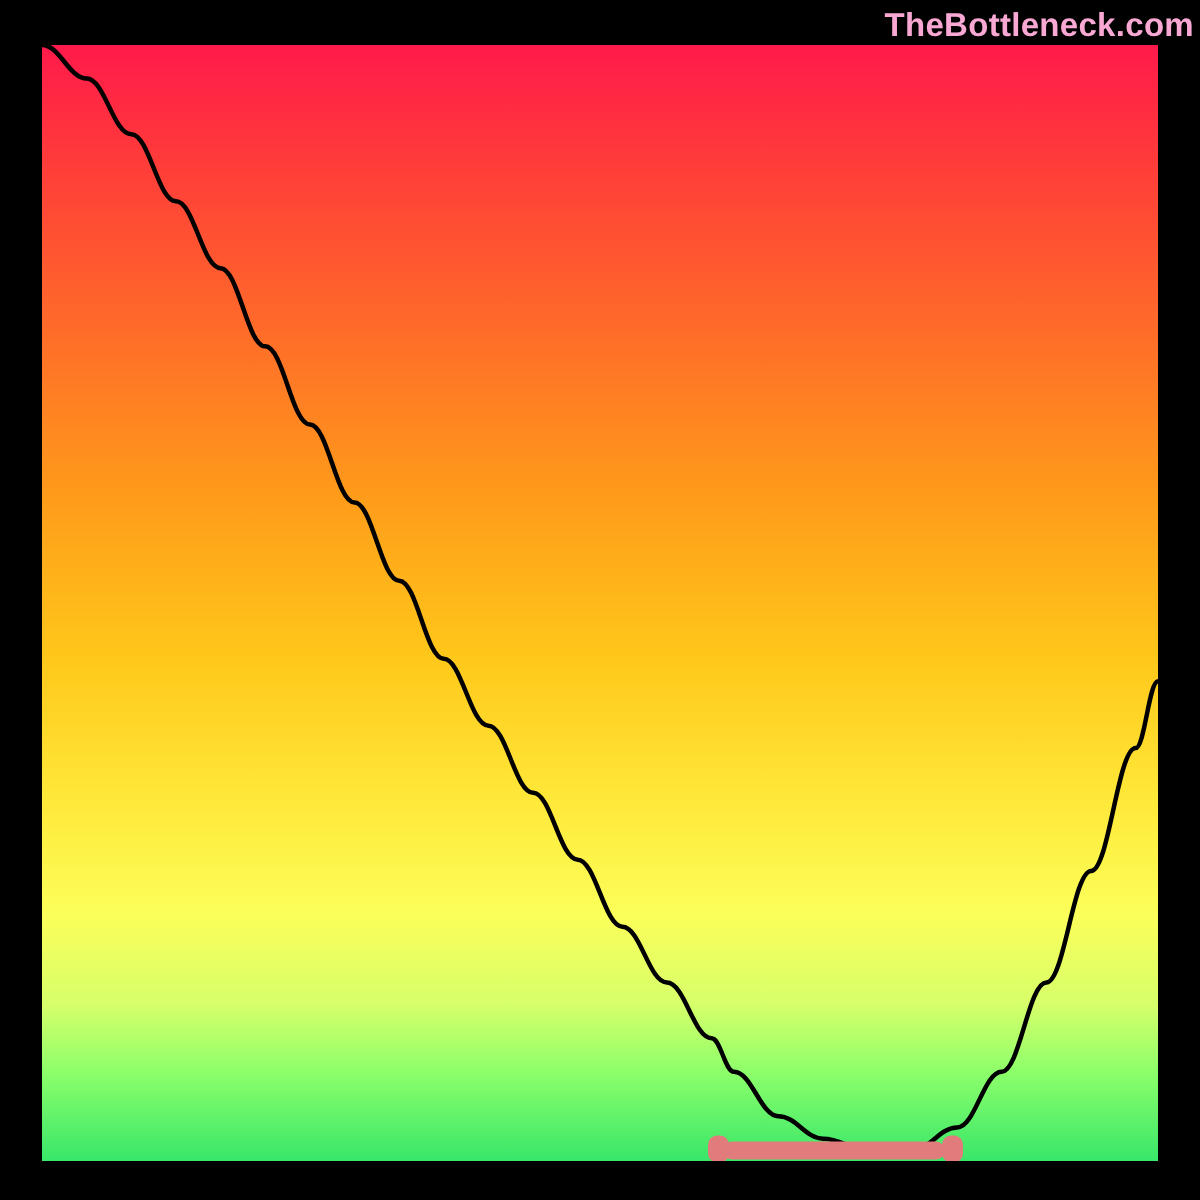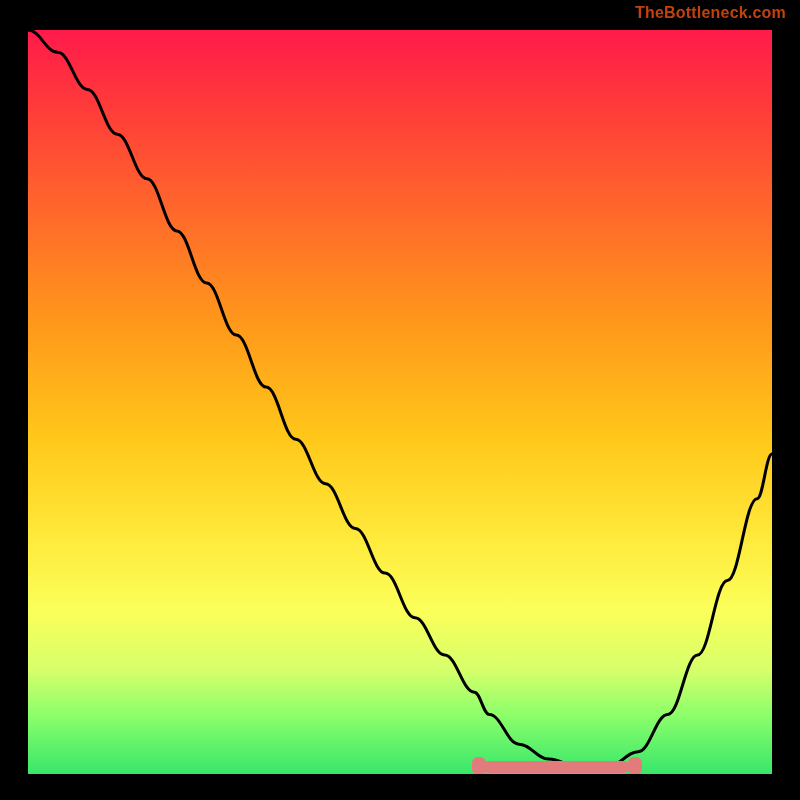--- a/index.html
+++ b/index.html
@@ -13,23 +13,23 @@
   }
   .container {
     position: relative;
     width: 800px;
     height: 800px;
     background: #000;
   }
   .watermark {
     position: absolute;
     top: 4px;
-    right: 14px;
-    color: #c2410c;
-    font-size: 16px;
+    right: 4px;
+    color: #f9a8d4;
+    font-size: 22px;
     font-weight: 600;
     letter-spacing: 0.2px;
     z-index: 50;
     user-select: none;
   }
   .plot-area {
     position: absolute;
     left: 28px;
     top: 30px;
     width: 744px;

